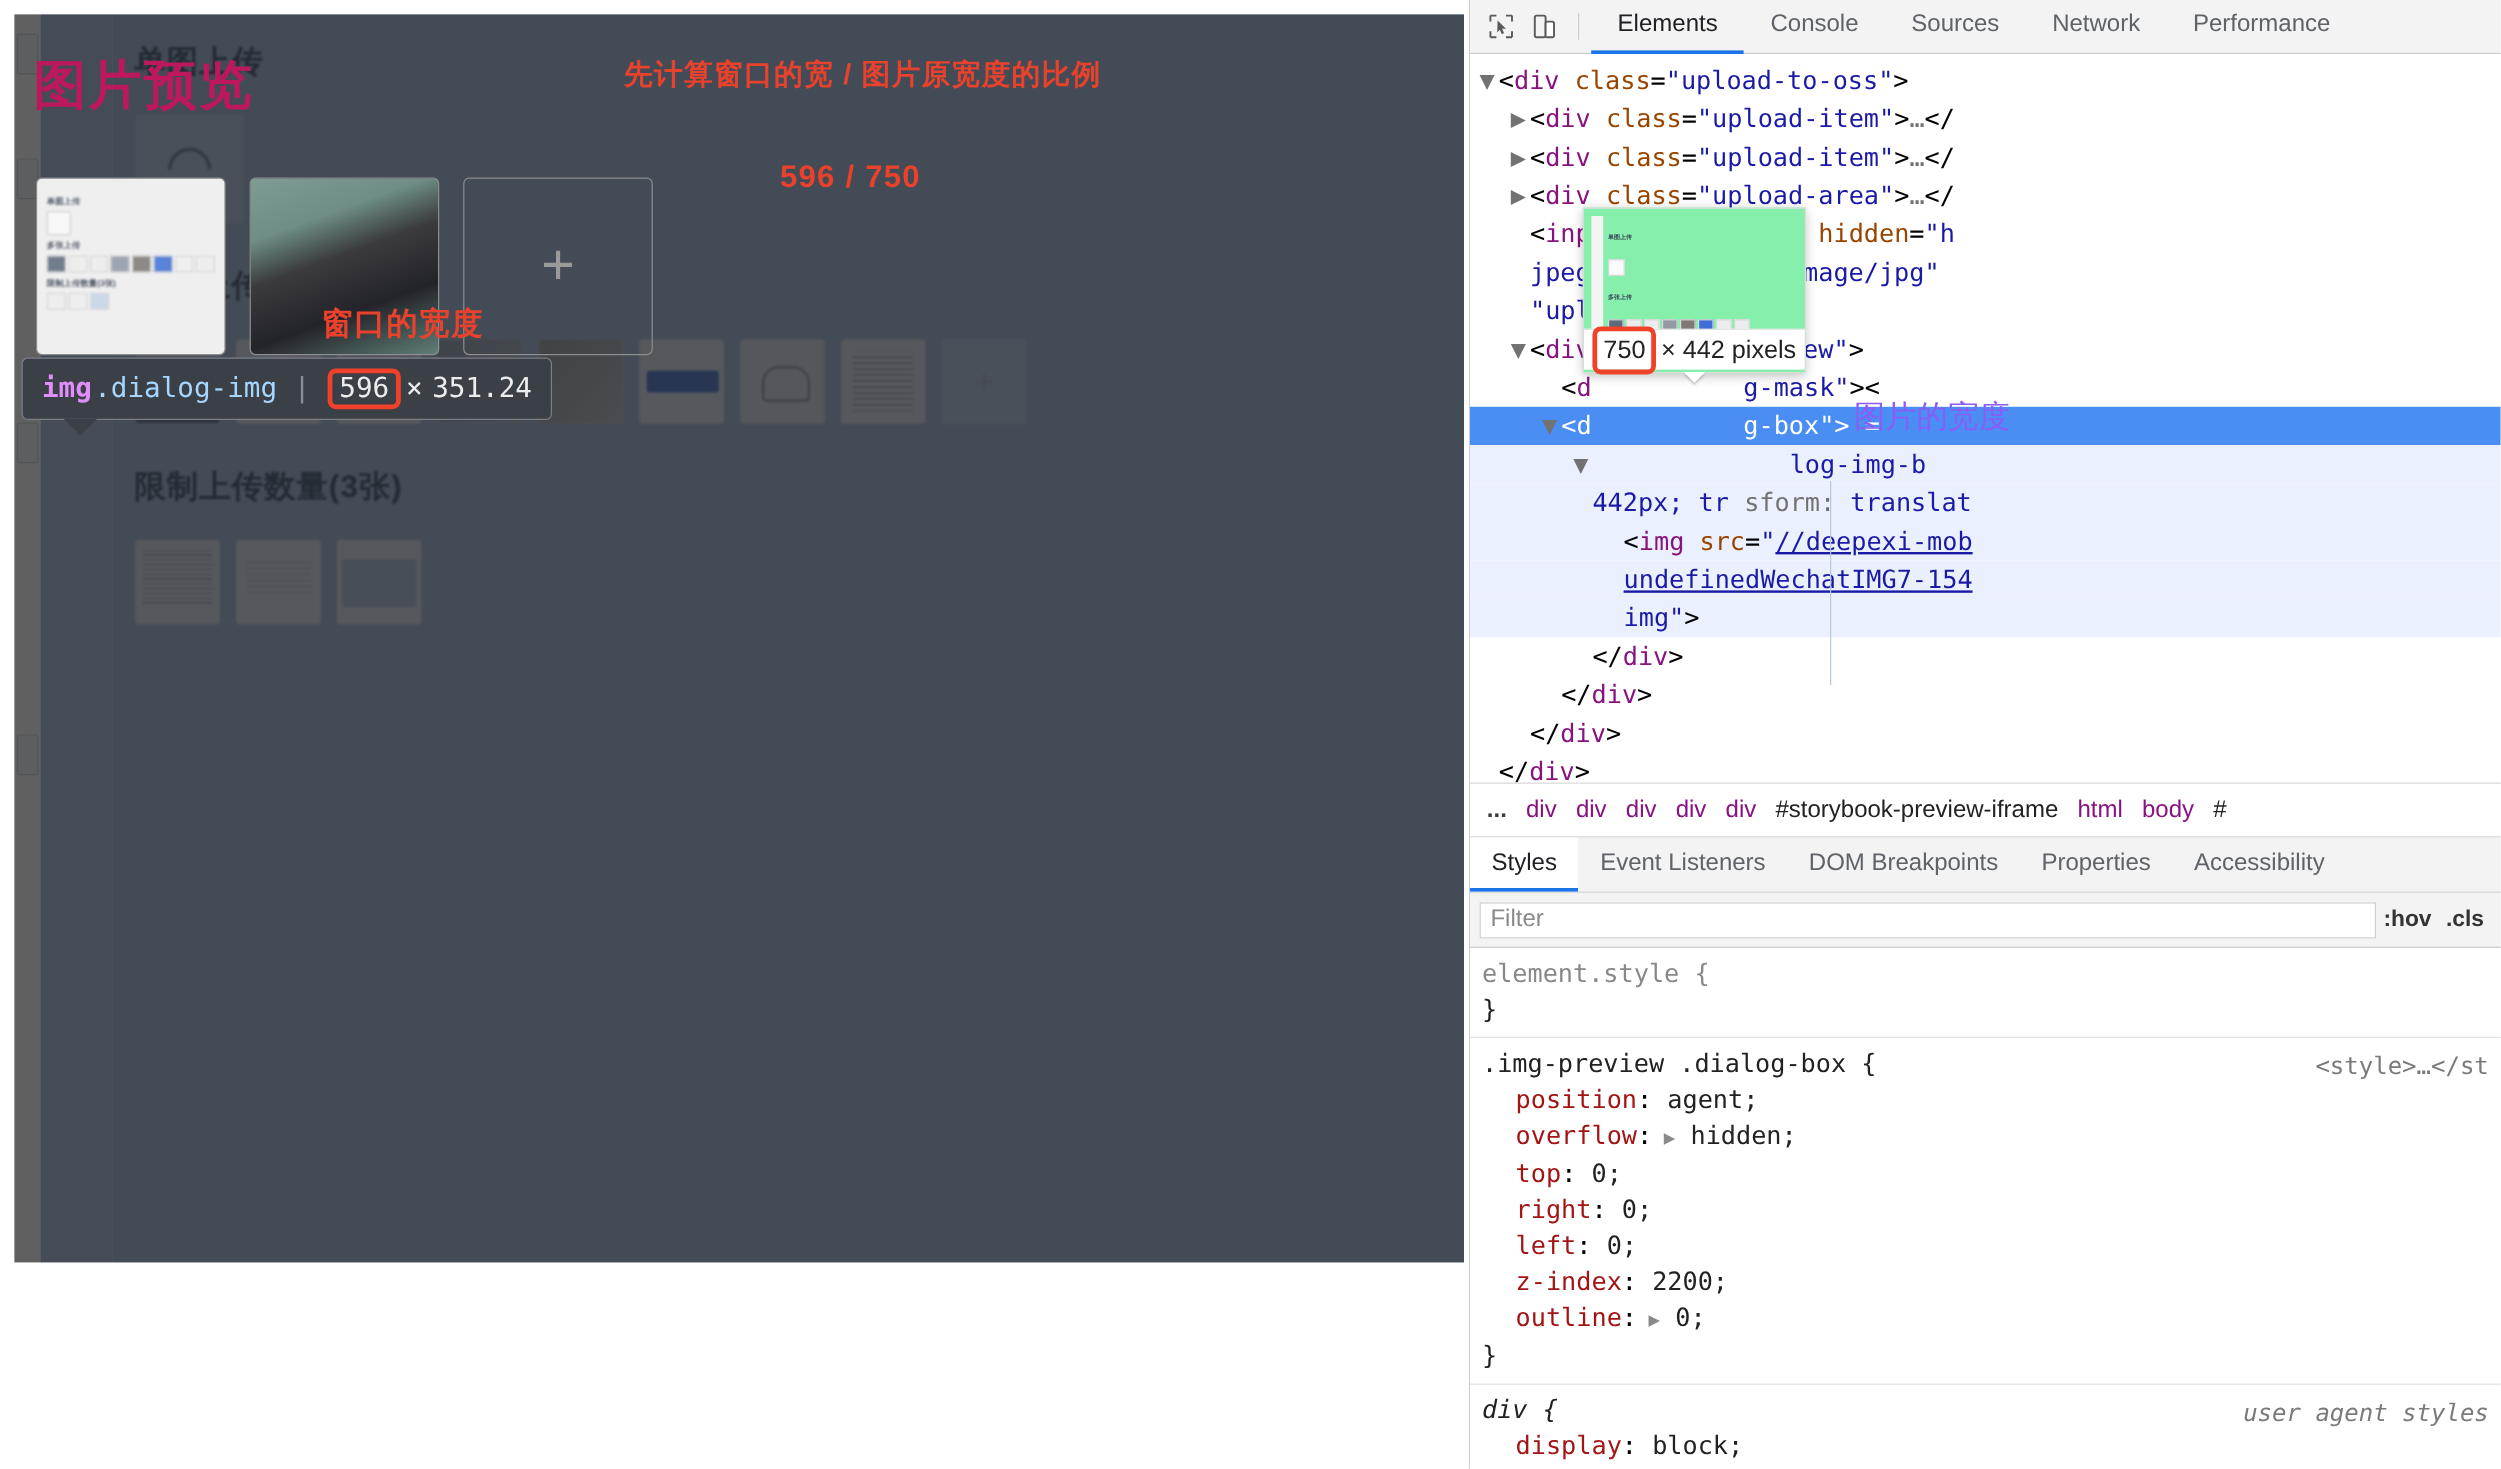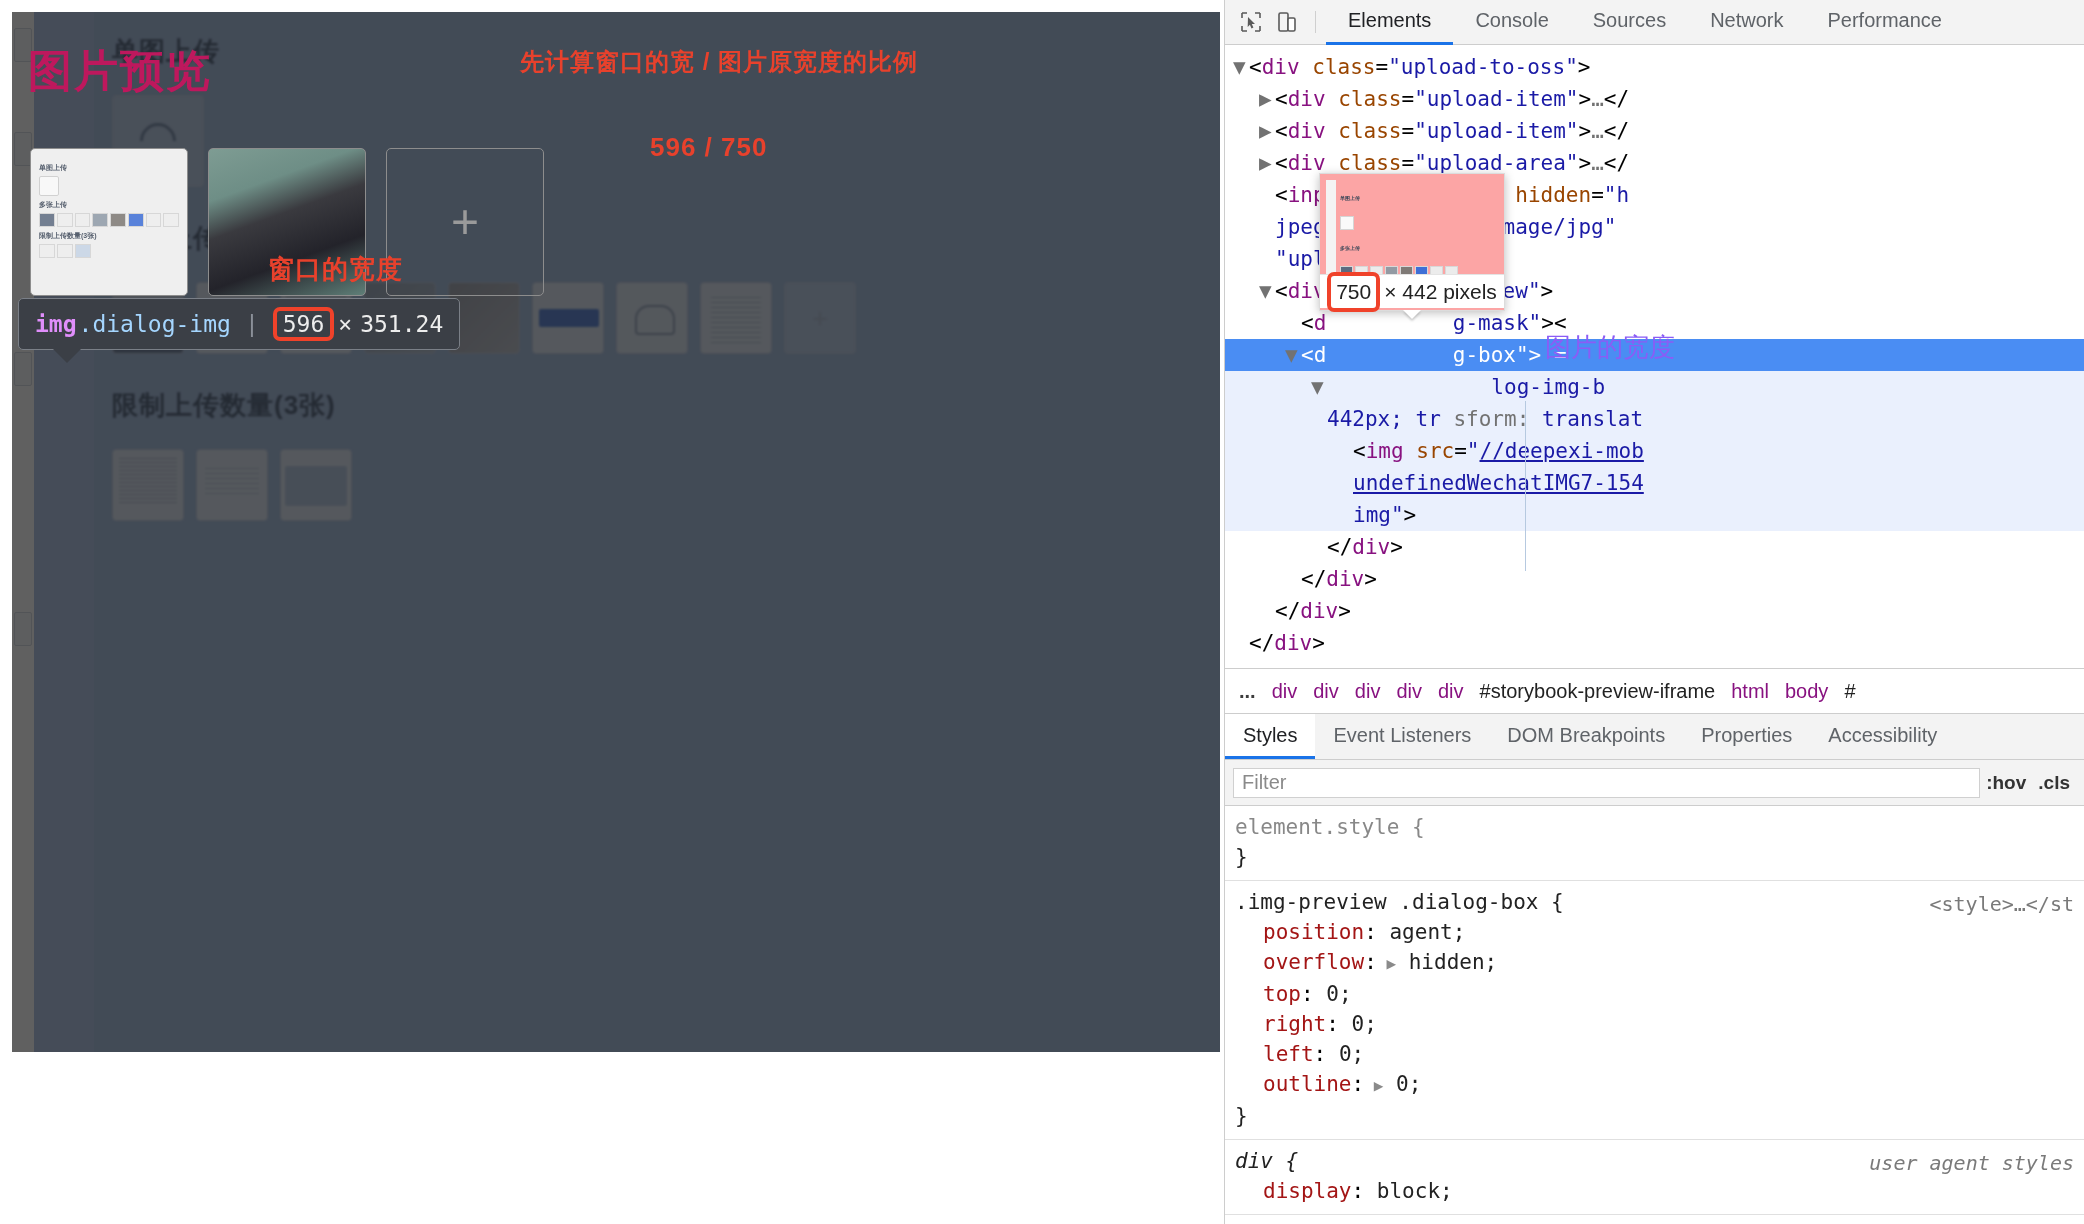--- a/index.html
+++ b/index.html
@@ -180,21 +180,21 @@
   .at { color: #994500; }
   .av { color: #1a1aa6; }
   .pt { color: #727272; }
   .lnk { color: #1a1aa6; text-decoration: underline; }
   .dl.sel .tg, .dl.sel .at, .dl.sel .av, .dl.sel .pt { color: #fff; }
   .guide { position: absolute; width: 1px; background: #b6c9e0; }
 
   
   .img-popup {
     position: absolute; left: 94px; top: 128px; width: 186px; height: 138px;
-    background: #fca5a5; border: 1px solid #dcdcdc; box-shadow: 0 2px 9px rgba(0,0,0,.25);
+    background: #86efac; border: 1px solid #dcdcdc; box-shadow: 0 2px 9px rgba(0,0,0,.25);
     padding: 6px; z-index: 5;
   }
   .img-popup .shot { width: 100%; height: 96px; overflow: hidden; position: relative;
      filter: blur(.5px); }
   .img-popup .pp-h { font-size: 5px; color: #3c4758; font-weight: 700; margin: 2px 0 2px; }
   .img-popup .pp-row { display: flex; gap: 2px; }
   .img-popup .pp-t { width: 13px; height: 11px; border: 1px solid #d8d8d8; background: #ececec; }
   .img-popup .pp-sq { width: 14px; height: 14px; border: 1px solid #d5d5d5; background:#fafafa;}
   .img-popup .pp-rail { position:absolute; left:0; top:0; width:10px; height:100%; background:#f4f4f4;}
   .popup-dim {
@@ -482,20 +482,21 @@
           <div class="brace">}</div>
         </div>
         <div class="rule">
           <div class="src">&lt;style&gt;…&lt;/st</div>
           <div class="sel-line">.img-preview .dialog-box {</div>
           <div class="decl"><span class="prop">position</span><span>:</span><span class="val"> agent;</span></div>
           <div class="decl"><span class="prop">overflow</span><span>:</span><span class="exp"> ▶</span><span class="val"> hidden;</span></div>
           <div class="decl"><span class="prop">top</span><span>:</span><span class="val"> 0;</span></div>
           <div class="decl"><span class="prop">right</span><span>:</span><span class="val"> 0;</span></div>
           <div class="decl"><span class="prop">left</span><span>:</span><span class="val"> 0;</span></div>
+          <div class="decl"><span class="prop">z-index</span><span>:</span><span class="val"> 2200;</span></div>
           <div class="decl"><span class="prop">outline</span><span>:</span><span class="exp"> ▶</span><span class="val"> 0;</span></div>
           <div class="brace">}</div>
         </div>
         <div class="rule">
           <div class="src ua">user agent styles</div>
           <div class="sel-line ua">div {</div>
           <div class="decl"><span class="prop">display</span><span>:</span><span class="val"> block;</span></div>
         </div>
       </div>
   </div>

